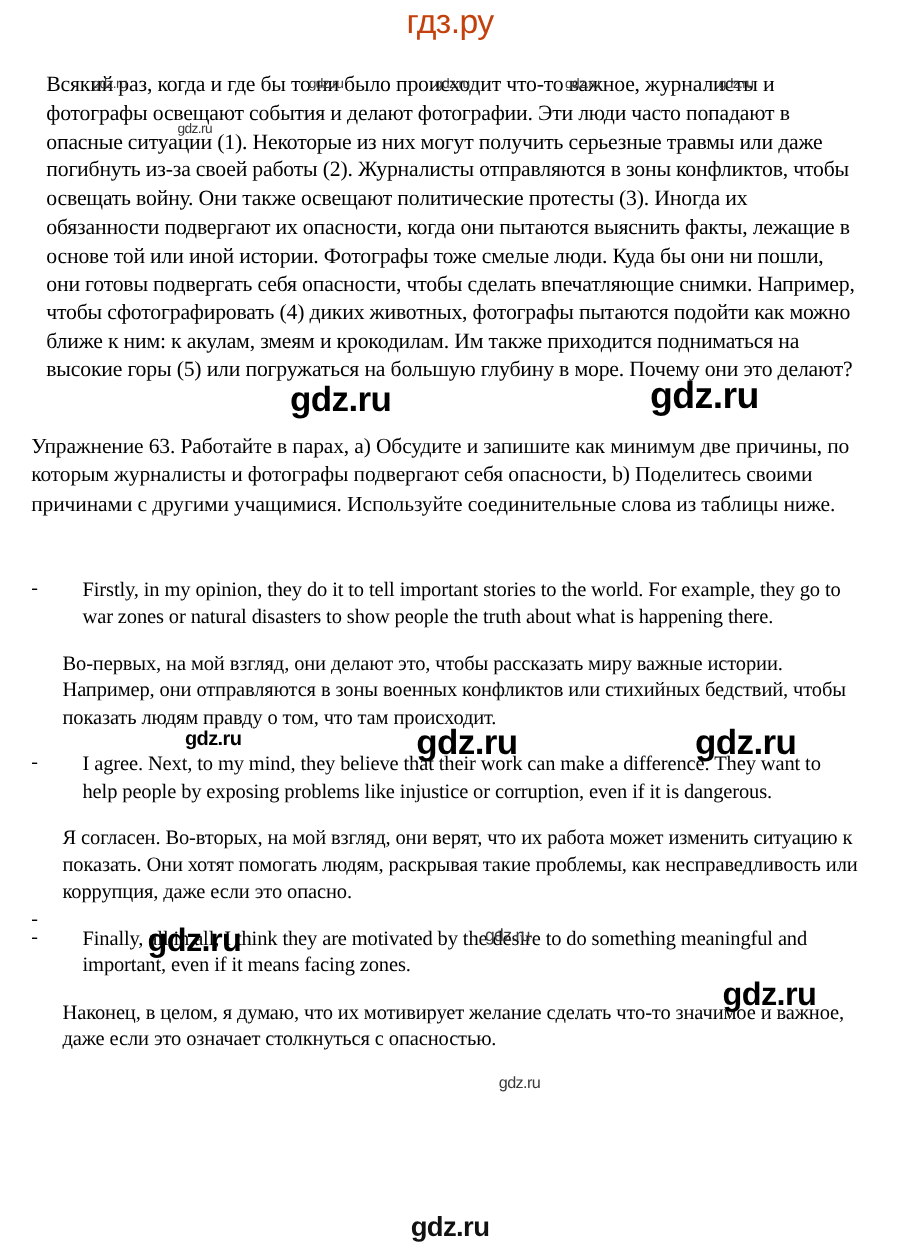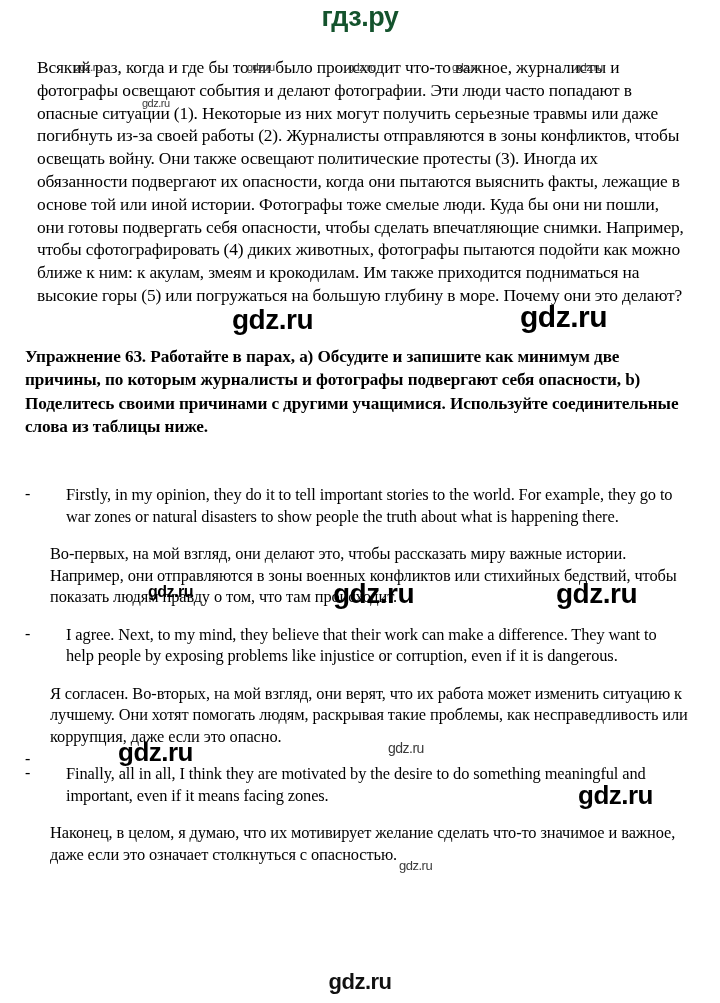--- a/index.html
+++ b/index.html
@@ -18,24 +18,24 @@
   }
 
   
   #site-logo {
     position: absolute;
     top: 2px;
     left: 0;
     width: 720px;
     text-align: center;
     font-family: "Liberation Sans", "DejaVu Sans", sans-serif;
-    font-weight: bold;
+    font-weight: normal;
     font-size: 27px;
     letter-spacing: -0.5px;
-    color: #14532d;
+    color: #c2410c;
     z-index: 5;
   }
 
   
   #page {
     position: absolute;
     top: 44px;
     left: 25px;
     width: 672px;
     z-index: 3;
@@ -43,21 +43,21 @@
 
   .para {
     font-size: 17.4px;
     line-height: 22.8px;
     text-align: left;
     margin: 12px;
     letter-spacing: -0.15px;
   }
 
   .task-heading {
-    font-weight: bold;
+    font-weight: normal;
     font-size: 17.2px;
     line-height: 23.4px;
     margin: 0;
     letter-spacing: -0.1px;
   }
 
   .spacer-sm { height: 26px; }
   .spacer-md { height: 30px; }
 
   
@@ -140,21 +140,21 @@
 
     <li class="dlg-item">
       <span class="dlg-bullet">-</span>
       <p class="dlg-en">Firstly, in my opinion, they do it to tell important stories to the world. For example, they go to war zones or natural disasters to show people the truth about what is happening there.</p>
       <p class="dlg-ru">Во-первых, на мой взгляд, они делают это, чтобы рассказать миру важные истории. Например, они отправляются в зоны военных конфликтов или стихийных бедствий, чтобы показать людям правду о том, что там происходит.</p>
     </li>
 
     <li class="dlg-item">
       <span class="dlg-bullet">-</span>
       <p class="dlg-en">I agree. Next, to my mind, they believe that their work can make a difference. They want to help people by exposing problems like injustice or corruption, even if it is dangerous.</p>
-      <p class="dlg-ru">Я согласен. Во-вторых, на мой взгляд, они верят, что их работа может изменить ситуацию к лучшему. Они хотят помогать людям, раскрывая такие проблемы, как несправедливость или коррупция, даже если это опасно.</p>
+      <p class="dlg-ru">Я согласен. Во-вторых, на мой взгляд, они верят, что их работа может изменить ситуацию к показать. Они хотят помогать людям, раскрывая такие проблемы, как несправедливость или коррупция, даже если это опасно.</p>
     </li>
 
     <li class="dlg-item">
       <span class="dlg-bullet">-</span>
     </li>
 
     <li class="dlg-item">
       <span class="dlg-bullet">-</span>
       <p class="dlg-en">Finally, all in all, I think they are motivated by the desire to do something meaningful and important, even if it means facing zones.</p>
       <p class="dlg-ru">Наконец, в целом, я думаю, что их мотивирует желание сделать что-то значимое и важное, даже если это означает столкнуться с опасностью.</p>

